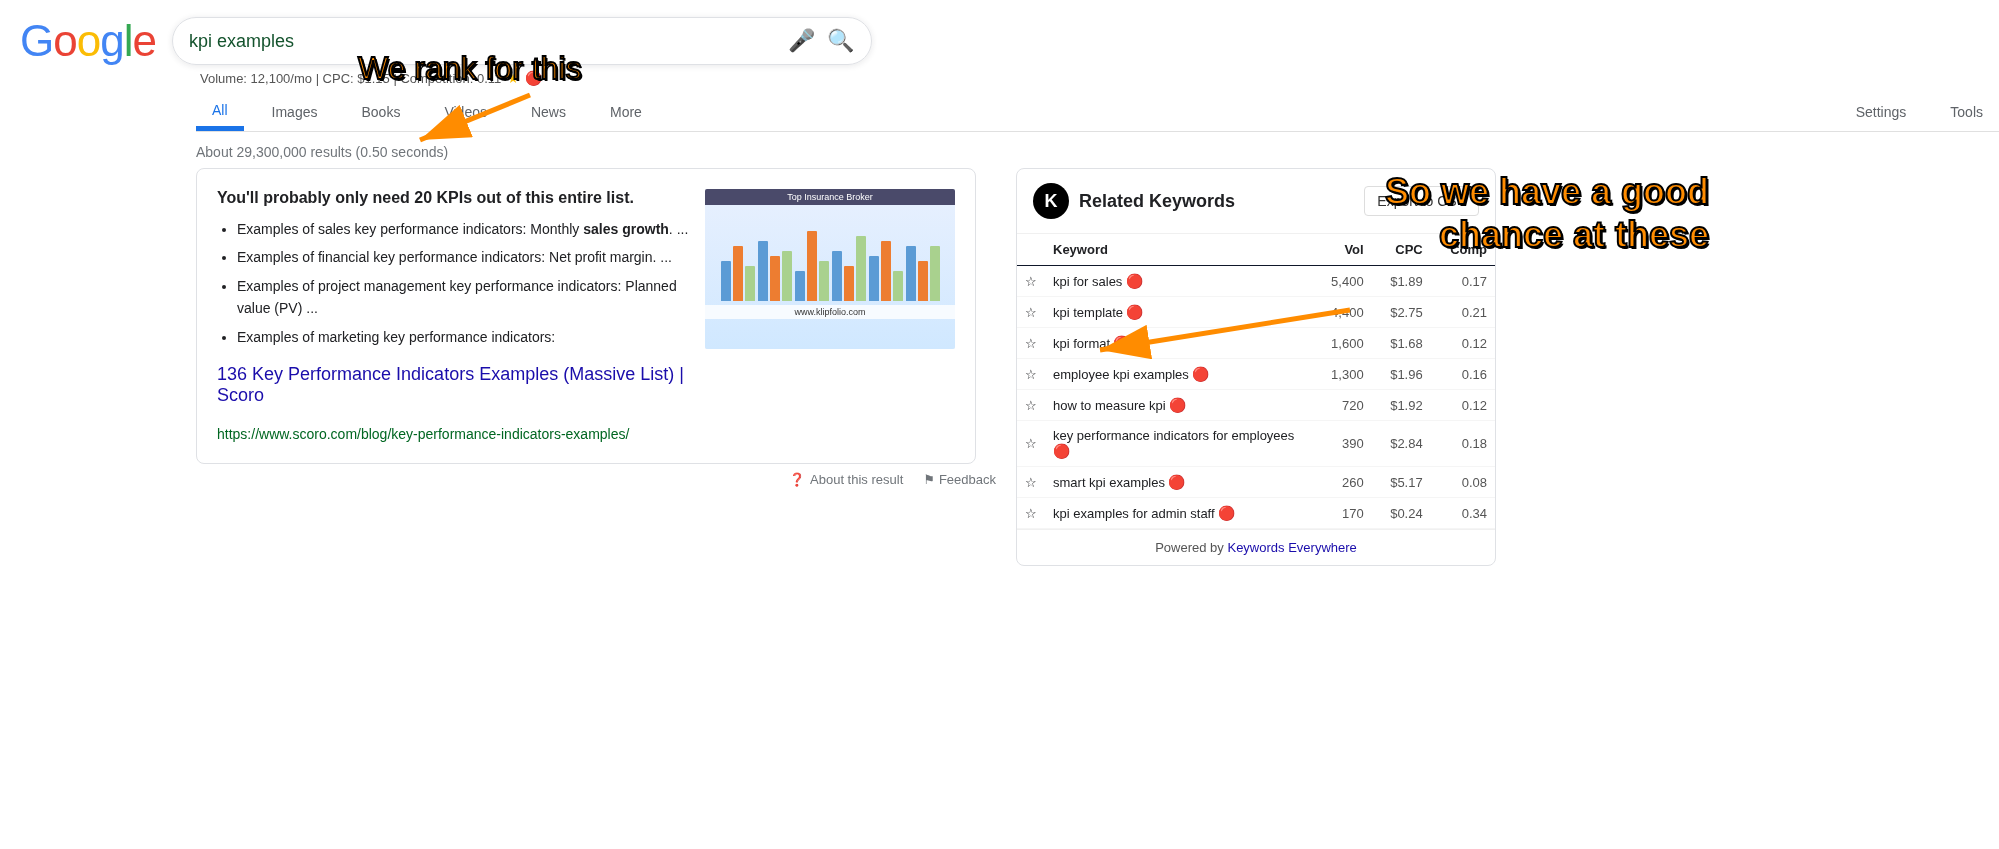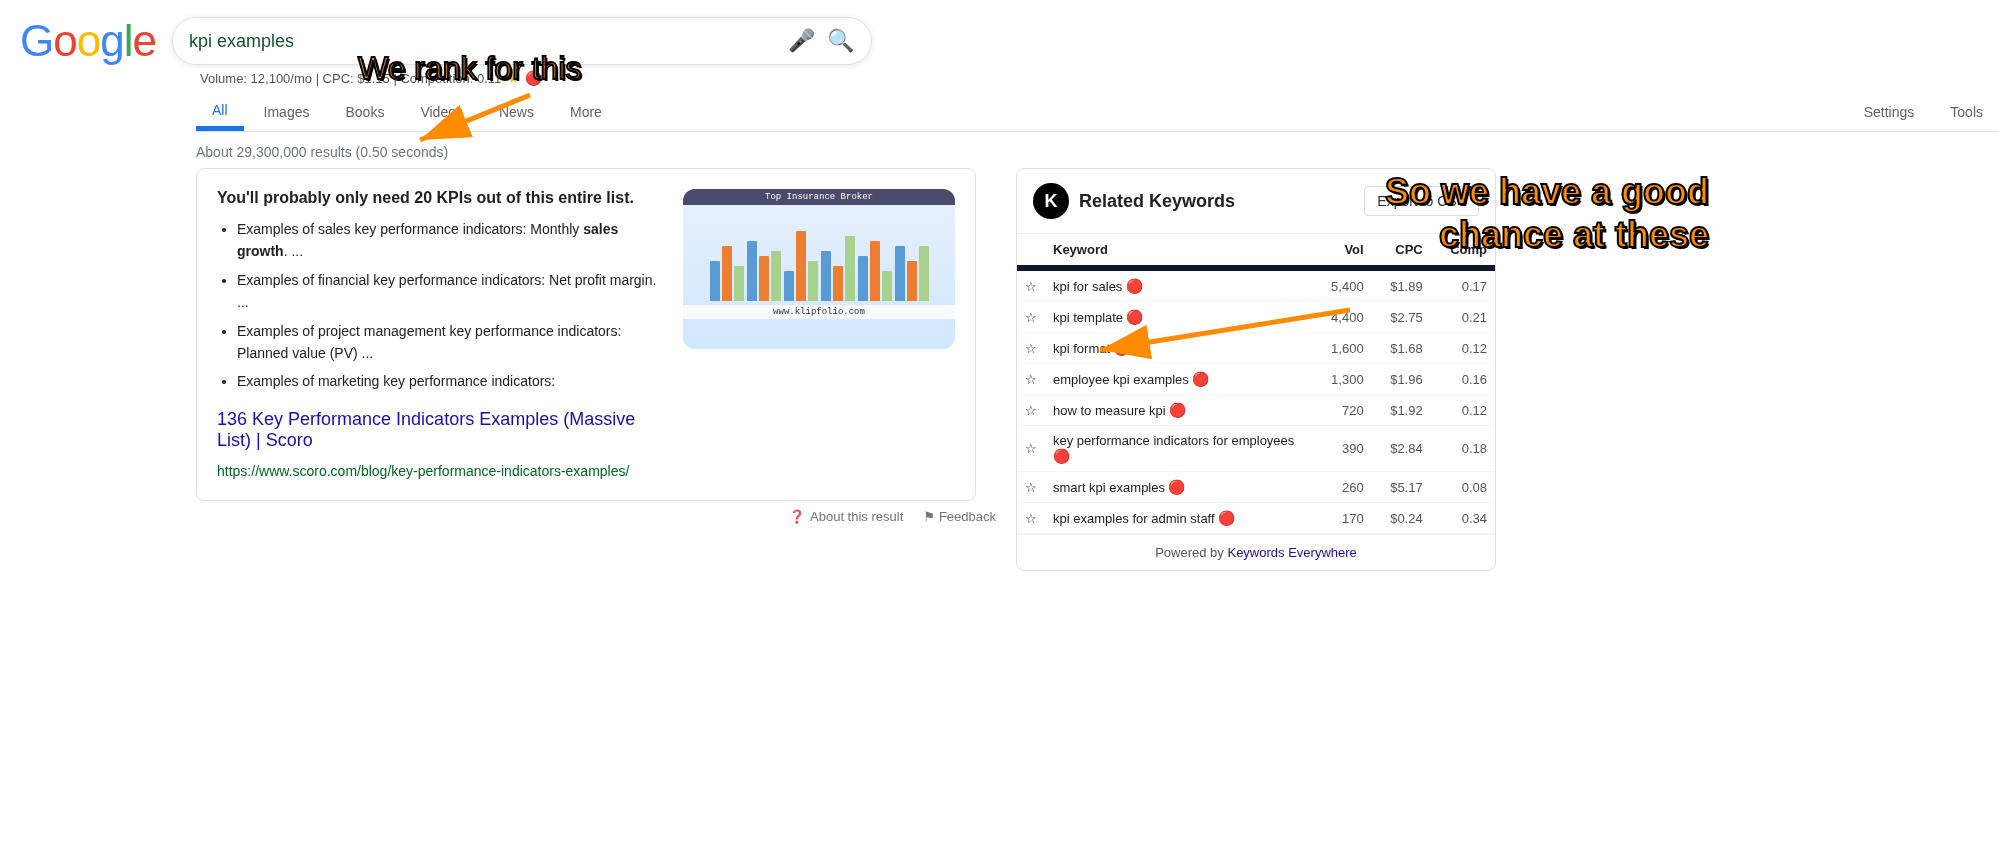--- a/index.html
+++ b/index.html
@@ -81,21 +81,21 @@
     .red-icon { font-size: 14px; }
 
     
     .nav-tabs {
       display: flex;
       align-items: center;
       margin-left: 196px;
       margin-top: 6px;
       border-bottom: 1px solid #e0e0e0;
       padding-bottom: 0;
-      gap: 4px;
+      gap: 12px;
     }
     .nav-tab {
       padding: 10px 16px;
       font-size: 14px;
       color: #5f6368;
       cursor: pointer;
       position: relative;
       white-space: nowrap;
     }
     .nav-tab.active {
@@ -157,28 +157,27 @@
       color: #202124;
       line-height: 1.6;
       margin-top: 11px;
     }
     .result-bullets li {
       margin-bottom: 6px;
     }
     .bold { font-weight: 700; }
 
     .result-image {
-      width: 272px;
+      width: 250px;
       height: 160px;
       background: #f0f0f0;
-      border-radius: 12px;
+      border-radius: 2px;
       overflow: hidden;
       flex-shrink: 0;
       position: relative;
-      font-family: Liberation Mono, monospace;
     }
     .chart-visual {
       width: 100%;
       height: 100%;
       background: linear-gradient(180deg, #e8f0fe 0%, #d0e8ff 100%);
       position: relative;
     }
     .chart-title-bar {
       background: #4a4a6a;
       color: white;
@@ -212,21 +211,21 @@
     }
 
     .result-link-section {
       margin-top: 16px;
     }
     .result-link {
       font-size: 18px;
       color: #1a0dab;
       text-decoration: none;
       display: block;
-      margin-bottom: 11px;
+      margin-bottom: 19px;
     }
     .result-url {
       font-size: 14px;
       color: #006621;
     }
 
     
     .feedback-bar {
       display: flex;
       justify-content: flex-end;
@@ -308,21 +307,21 @@
     .keywords-table {
       width: 100%;
       border-collapse: collapse;
       font-size: 13px;
     }
     .keywords-table th {
       text-align: left;
       padding: 8px 8px;
       color: #202124;
       font-weight: 700;
-      border-bottom: 6px solid #0f172a;
+      border-bottom: 1px solid #0f172a;
     }
     .keywords-table th.num {
       text-align: right;
     }
     .keywords-table td {
       padding: 7px 8px;
       color: #202124;
       border-bottom: 1px solid #f5f5f5;
       vertical-align: middle;
     }

